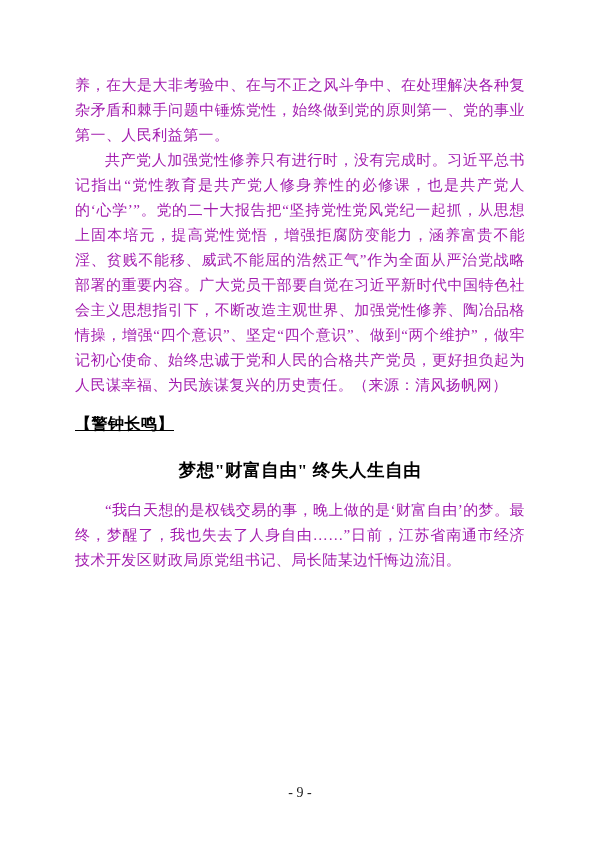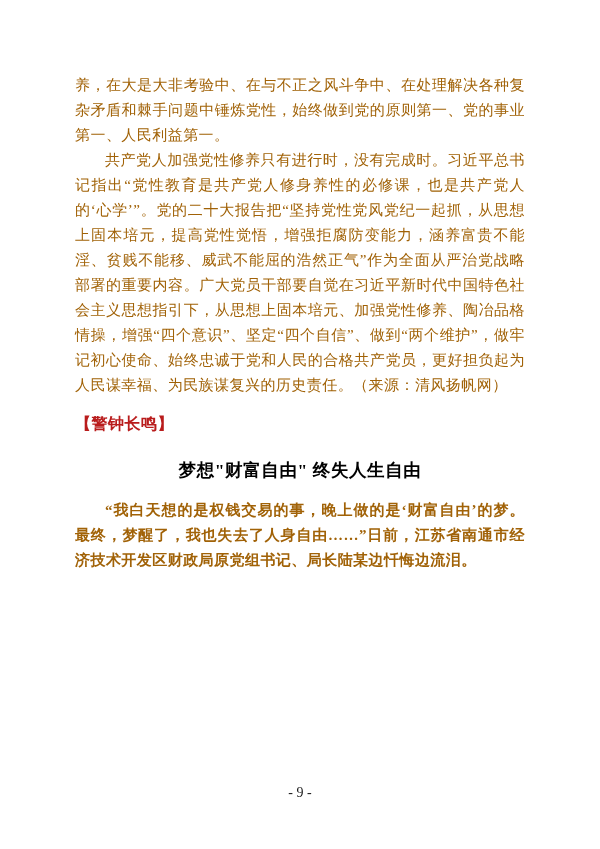--- a/index.html
+++ b/index.html
@@ -23,66 +23,66 @@
     top: 73px;
     width: 450px;
   }
   .para {
     margin: 0;
     font-size: 15px;
     line-height: 25px;
     letter-spacing: 0.45px;
     text-align: justify;
     word-break: break-all;
-    color: #a16207;
+    color: #a21caf;
   }
   .para.indent {
     text-indent: 2em;
   }
   .section-header {
     margin: 13px 0 0 0;
     font-size: 16px;
     line-height: 25px;
     font-weight: bold;
-    color: #b91c1c;
+    color: #000000;
     letter-spacing: 0.5px;
+    text-decoration: underline;
   }
   .article-title {
     margin: 21px 0 0 0;
     font-size: 17.5px;
     line-height: 27px;
     font-weight: bold;
     text-align: center;
     color: #000000;
     letter-spacing: 0.6px;
   }
   .article-body {
     margin-top: 14px;
-    font-weight: bold;
   }
   .page-number {
     position: absolute;
     left: 0;
     top: 783px;
     width: 600px;
     text-align: center;
     font-size: 14px;
     line-height: 20px;
     color: #1a1a1a;
   }
 </style>
 </head>
 <body>
 
 <div class="page">
   <div class="content">
 
     <p class="para">养，在大是大非考验中、在与不正之风斗争中、在处理解决各种复杂矛盾和棘手问题中锤炼党性，始终做到党的原则第一、党的事业第一、人民利益第一。</p>
 
-    <p class="para indent">共产党人加强党性修养只有进行时，没有完成时。习近平总书记指出“党性教育是共产党人修身养性的必修课，也是共产党人的‘心学’”。党的二十大报告把“坚持党性党风党纪一起抓，从思想上固本培元，提高党性觉悟，增强拒腐防变能力，涵养富贵不能淫、贫贱不能移、威武不能屈的浩然正气”作为全面从严治党战略部署的重要内容。广大党员干部要自觉在习近平新时代中国特色社会主义思想指引下，从思想上固本培元、加强党性修养、陶冶品格情操，增强“四个意识”、坚定“四个自信”、做到“两个维护”，做牢记初心使命、始终忠诚于党和人民的合格共产党员，更好担负起为人民谋幸福、为民族谋复兴的历史责任。（来源：清风扬帆网）</p>
+    <p class="para indent">共产党人加强党性修养只有进行时，没有完成时。习近平总书记指出“党性教育是共产党人修身养性的必修课，也是共产党人的‘心学’”。党的二十大报告把“坚持党性党风党纪一起抓，从思想上固本培元，提高党性觉悟，增强拒腐防变能力，涵养富贵不能淫、贫贱不能移、威武不能屈的浩然正气”作为全面从严治党战略部署的重要内容。广大党员干部要自觉在习近平新时代中国特色社会主义思想指引下，不断改造主观世界、加强党性修养、陶冶品格情操，增强“四个意识”、坚定“四个意识”、做到“两个维护”，做牢记初心使命、始终忠诚于党和人民的合格共产党员，更好担负起为人民谋幸福、为民族谋复兴的历史责任。（来源：清风扬帆网）</p>
 
     <div class="section-header">【警钟长鸣】</div>
 
     <div class="article-title">梦想"财富自由" 终失人生自由</div>
 
     <div class="article-body">
       <p class="para indent">“我白天想的是权钱交易的事，晚上做的是‘财富自由’的梦。最终，梦醒了，我也失去了人身自由……”日前，江苏省南通市经济技术开发区财政局原党组书记、局长陆某边忏悔边流泪。</p>
 
 
     </div>

